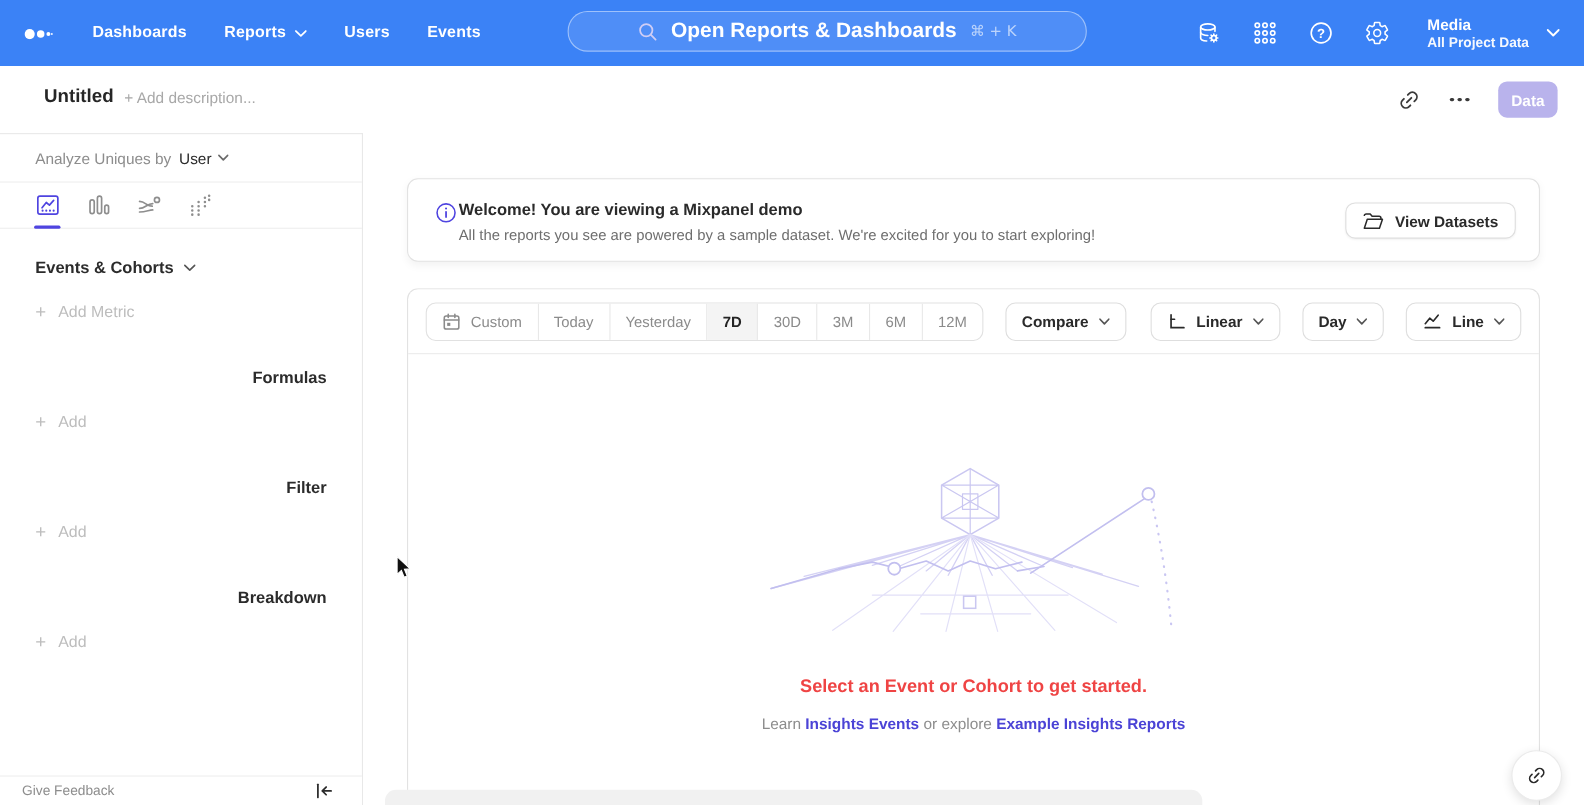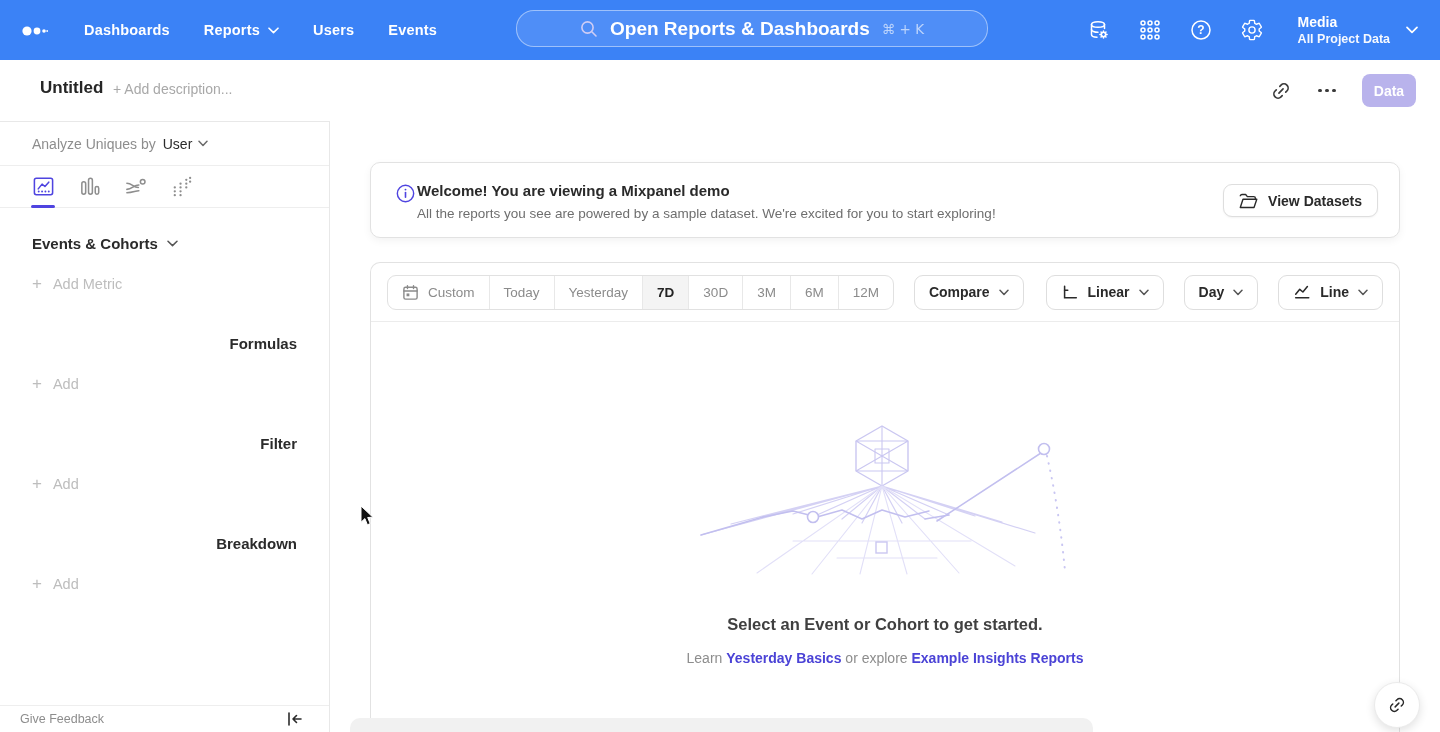--- a/index.html
+++ b/index.html
@@ -75,21 +75,21 @@
   .controls-left { display:flex; align-items:center; gap:9px; }
   .segmented { display:flex; align-items:stretch; height:35px; border:1px solid #e1e1e1; border-radius:9px; overflow:hidden; background:#fff; }
   .seg { display:flex; align-items:center; gap:9px; padding:0 14px; font-size:13.5px; color:#8b8b8b; border-right:1px solid #e8e8e8; cursor:pointer; white-space:nowrap; }
   .seg:last-child { border-right:none; }
   .seg.selected { background:#f4f4f4; color:#242424; font-weight:600; }
   .btn { height:35px; border:1px solid #dedede; border-radius:9px; background:#fff; display:flex; align-items:center; gap:9px;
     padding:0 14px; font-size:14px; color:#2a2a2a; font-weight:600; font-family:inherit; cursor:pointer; white-space:nowrap;margin-left:11px; }
   .controls-right { display:flex; align-items:center; gap:9px; }
 
   .illustration { position:absolute; left:326px; top:160px; }
-  .empty-title { position:absolute; left:0; top:352px; width:100%; text-align:center; font-size:16.5px; font-weight:700; color:#404040; }
+  .empty-title { position:absolute; left:0; top:352px; width:100%; text-align:center; font-size:16.5px; font-weight:700; color:#ef4444; }
   .empty-sub { position:absolute; left:0; top:387px; width:100%; text-align:center; font-size:14px; color:#8d8d8d; }
   .empty-link { color:#4b43d6; font-weight:600; cursor:pointer; }
 
   .bottom-bar { position:absolute; left:19px; top:597px; width:743px; height:14px; background:#f1f1f1; border-radius:10px 10px 0 0; }
   .fab { position:absolute; left:1043px; top:561px; width:46px; height:46px; border-radius:50%; background:#fff;
     border:1px solid #ebebeb; box-shadow:0 3px 10px rgba(0,0,0,.12); display:flex; align-items:center; justify-content:center; cursor:pointer; }
 
   .cursor { position:absolute; left:360px; top:506px; z-index:99; pointer-events:none; }
 </style>
 </head>
@@ -400,21 +400,21 @@
       </g>
       <circle cx="116" cy="94" r="5.5" fill="#fff" stroke="#c2bfef" stroke-width="1.6"></circle>
       <rect x="179" y="119" width="11" height="11" fill="#fff" stroke="#cac7f1" stroke-width="1.4"></rect>
       <circle cx="347" cy="26" r="5.5" fill="#fff" stroke="#c2bfef" stroke-width="1.6"></circle>
       <path d="M350 33 Q362 85 368 148" stroke="#c9c6f2" stroke-width="2" stroke-linecap="round" stroke-dasharray="0.5 7" fill="none"></path>
     </svg>
 
     <div class="empty-title">Select an Event or Cohort to get started.</div>
     <div class="empty-sub">
       <span>Learn</span>
-      <span class="empty-link">Yesterday Basics</span>
+      <span class="empty-link">Insights Events</span>
       <span>or explore</span>
       <span class="empty-link">Example Insights Reports</span>
     </div>
   </div>
 
   <div class="bottom-bar"></div>
 
   <div class="fab">
     <svg width="18" height="18" viewBox="0 0 24 24" fill="none" stroke="#2a2a2a" stroke-width="2" stroke-linecap="round" transform="rotate(-45 0 0)">
         <path d="M15 7h2a5 5 0 0 1 0 10h-2"></path>

